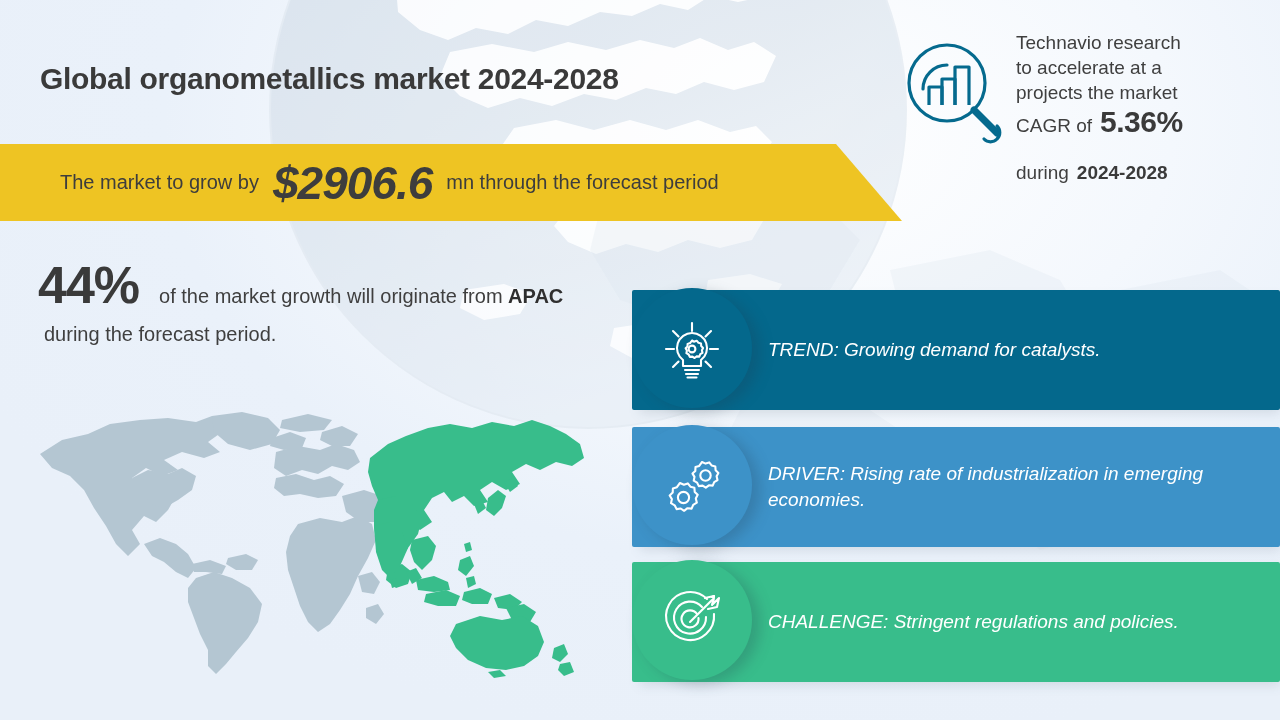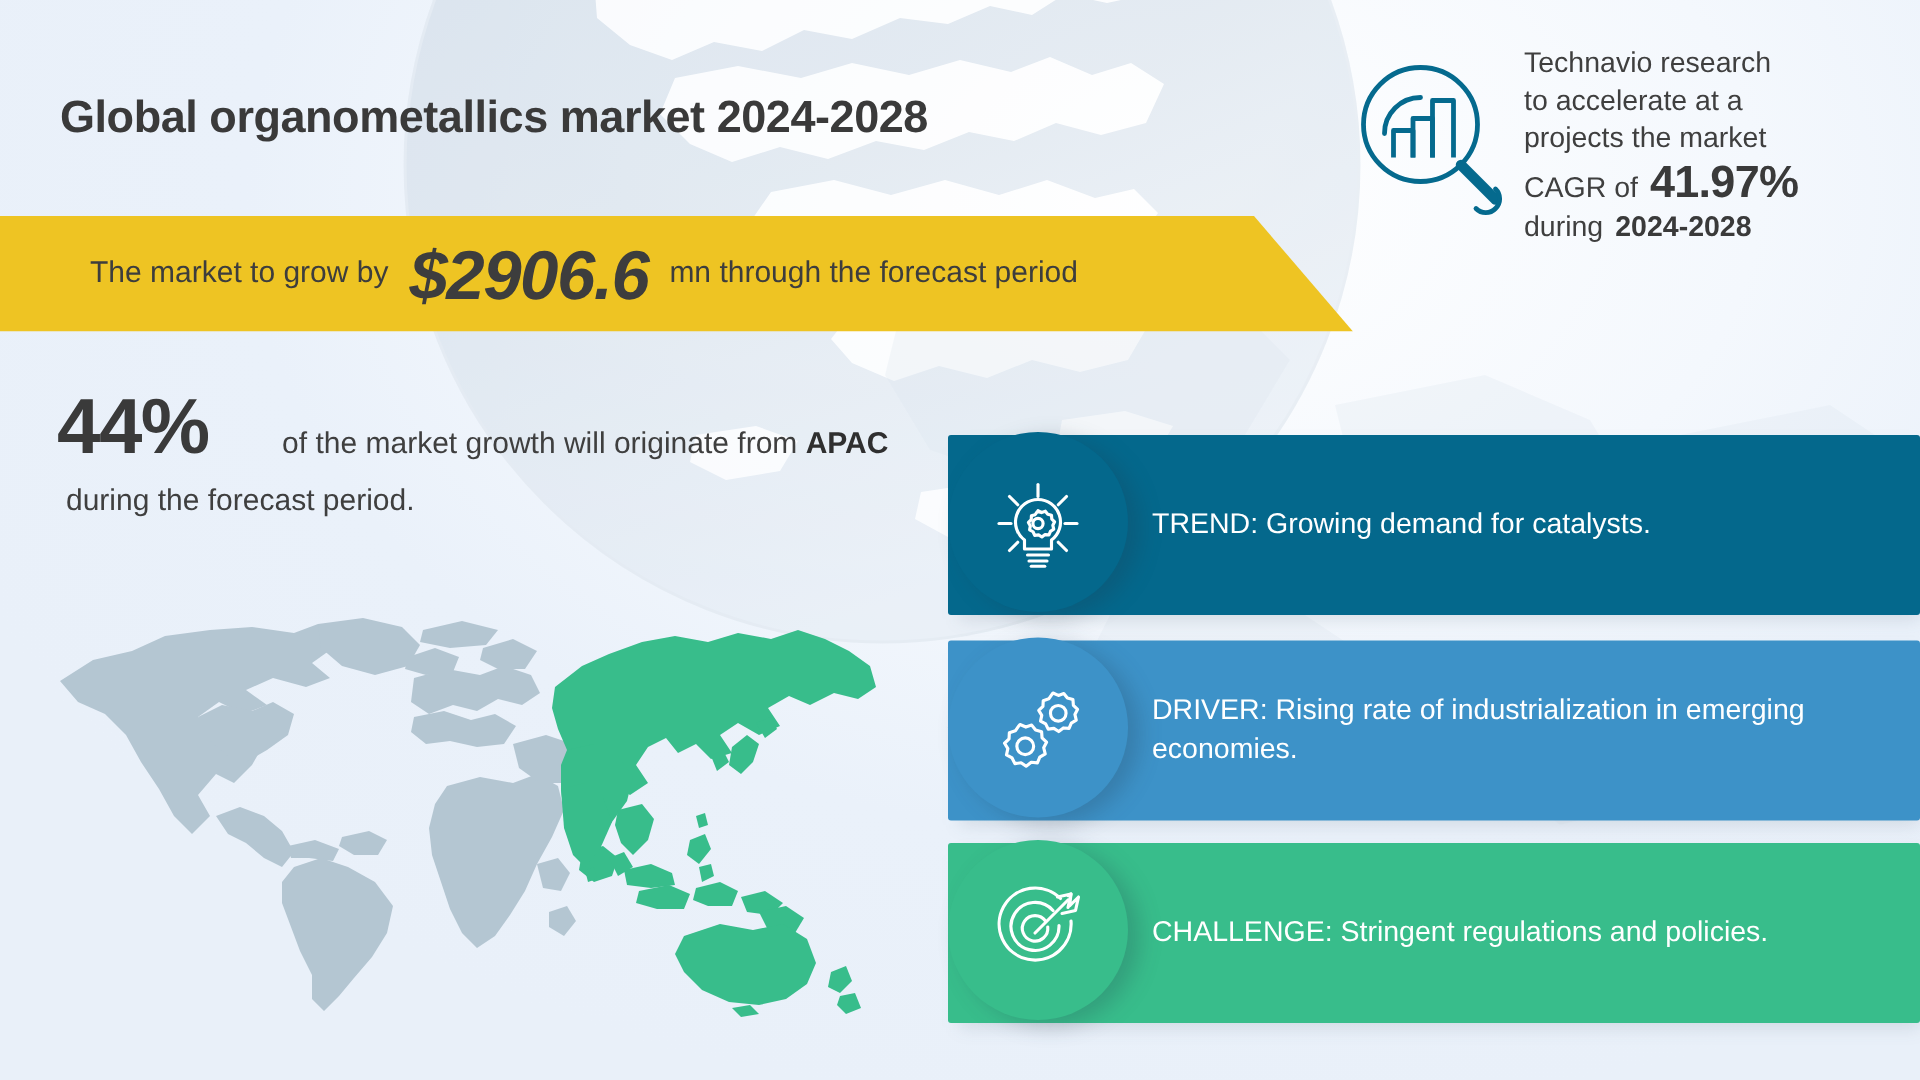--- a/index.html
+++ b/index.html
@@ -49,32 +49,32 @@
   .cagr{position:absolute;left:1016px;top:30px;width:250px;}
   .cagr-line{font-size:19px;color:#3f3f3f;line-height:25px;}
   .cagr-row{display:flex;align-items:baseline;gap:8px;}
   .cagr-val{font-size:30px;font-weight:bold;color:#3a3a3a;letter-spacing:-.5px;}
   .cagr-years{font-size:19px;font-weight:bold;color:#3a3a3a;}
   .mag-icon{position:absolute;left:901px;top:37px;width:108px;height:108px;}
   .mag-icon svg{display:block;width:100%;height:100%;}
 
   
   .stat{position:absolute;left:38px;top:255px;width:580px;}
-  .stat-row{display:flex;align-items:baseline;gap:29px;}
+  .stat-row{display:flex;align-items:baseline;}
   .stat-num{font-size:52px;font-weight:bold;color:#3a3a3a;letter-spacing:-1px;}
   .stat-txt{font-size:20px;color:#3f3f3f;margin-left:20px;text-align:center;}
   .stat-b{font-weight:bold;color:#2f2f2f;}
   .stat-sub{font-size:20px;color:#3f3f3f;margin-top:8px;margin-left:6px;}
 
   
   .map{position:absolute;left:36px;top:412px;width:552px;height:268px;}
   .map svg{display:block;width:100%;height:100%;}
 
   
-  .bar{position:absolute;height:120px;border-radius:2px;display:flex;align-items:center;}
+  .bar{position:absolute;height:120px;border-radius:2px;display:flex;align-items:center;font-style:italic;}
   .bar-shadow{position:absolute;border-radius:2px;background:rgba(40,60,80,.13);filter:blur(6px);}
   .bar-text{
     position:absolute;left:136px;right:24px;
     font-size:19px;color:#ffffff;line-height:26px;
   }
   .circ{
     position:absolute;left:0;top:-2px;width:120px;height:120px;border-radius:50%;
     display:flex;align-items:center;justify-content:center;
   }
   .circ svg{display:block;width:70px;height:70px;}
@@ -166,23 +166,23 @@
       </g>
     </svg>
   </div>
 
   <div class="cagr">
     <div class="cagr-line">Technavio research</div>
     <div class="cagr-line">to accelerate at a</div>
     <div class="cagr-line">projects the market</div>
     <div class="cagr-row">
       <span class="cagr-line">CAGR of</span>
-      <span class="cagr-val">41.97%</span>
-    </div>
-    <div class="cagr-row" style="margin-top:0;">
+      <span class="cagr-val">5.36%</span>
+    </div>
+    <div class="cagr-row" style="margin-top:21px;">
       <span class="cagr-line">during</span>
       <span class="cagr-years">2024-2028</span>
     </div>
   </div>
 
   <div class="stat">
     <div class="stat-row">
       <span class="stat-num">44%</span>
       <span class="stat-txt">
         <span>of the market growth will originate from</span>

